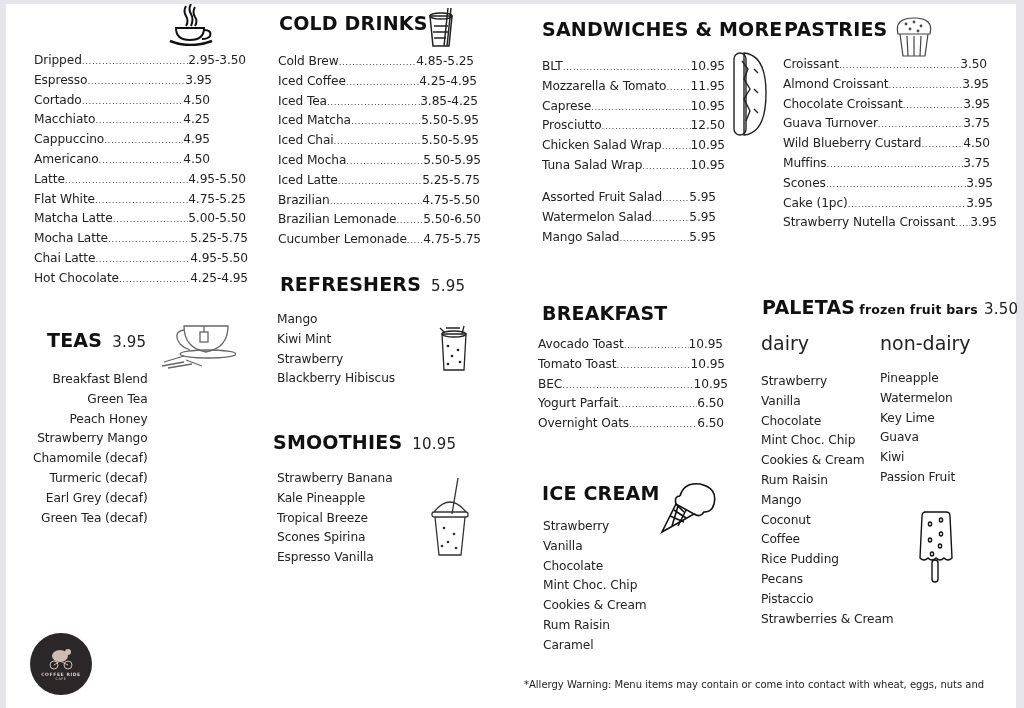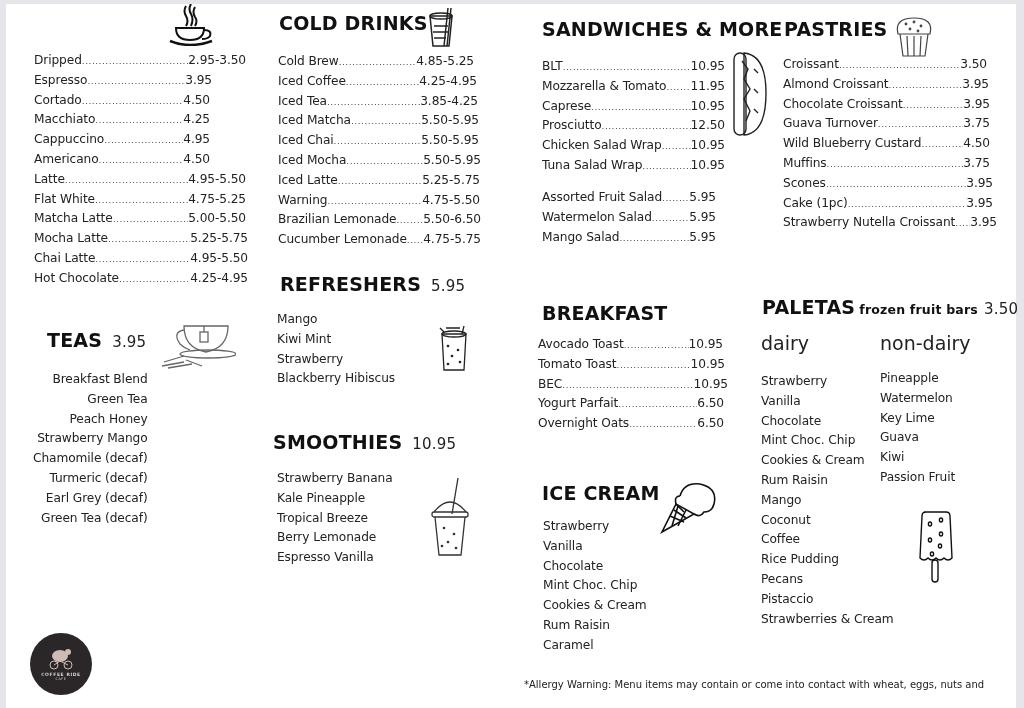--- a/index.html
+++ b/index.html
@@ -189,21 +189,21 @@
         <span class="name">Iced Mocha</span>
         <span class="dots"></span>
         <span class="price">5.50-5.95</span>
       </li>
     <li class="row" style="width:202px">
         <span class="name">Iced Latte</span>
         <span class="dots"></span>
         <span class="price">5.25-5.75</span>
       </li>
     <li class="row" style="width:202px">
-        <span class="name">Warning</span>
+        <span class="name">Brazilian</span>
         <span class="dots"></span>
         <span class="price">4.75-5.50</span>
       </li>
     <li class="row" style="width:203px">
         <span class="name">Brazilian Lemonade</span>
         <span class="dots"></span>
         <span class="price">5.50-6.50</span>
       </li>
     <li class="row" style="width:203px">
         <span class="name">Cucumber Lemonade</span>
@@ -247,21 +247,21 @@
         <circle cx="24" cy="56" r="0.7"></circle>
         <circle cx="18" cy="64" r="0.7"></circle>
         <circle cx="26" cy="70" r="0.7"></circle>
         <circle cx="12" cy="68" r="0.7"></circle>
     </svg>
   </div>
   <ul class="abs list" style="left:271px; top:465px;">
     <li>Strawberry Banana</li>
     <li>Kale Pineapple</li>
     <li>Tropical Breeze</li>
-    <li>Berry Lemonade</li>
+    <li>Scones Spirina</li>
     <li>Espresso Vanilla</li>
   </ul>
 
   <div class="abs title" style="left:536px; top:14px;">SANDWICHES &amp; MORE</div>
   <div class="abs" style="left:726px; top:45px;">
     <svg width="36" height="90" viewBox="0 0 36 90" fill="none" stroke="#222" stroke-width="1.4">
       <rect x="2" y="4" width="12" height="82" rx="6"></rect>
       <path d="M12 4 q22 2 22 40 q0 40 -22 42 z"></path>
       <path d="M10 12 l6 8 l-4 10 l6 10 l-6 10 l6 12 l-4 10"></path>
       <path d="M22 20 l4 4 M22 40 l4 4 M22 60 l4 4"></path>

